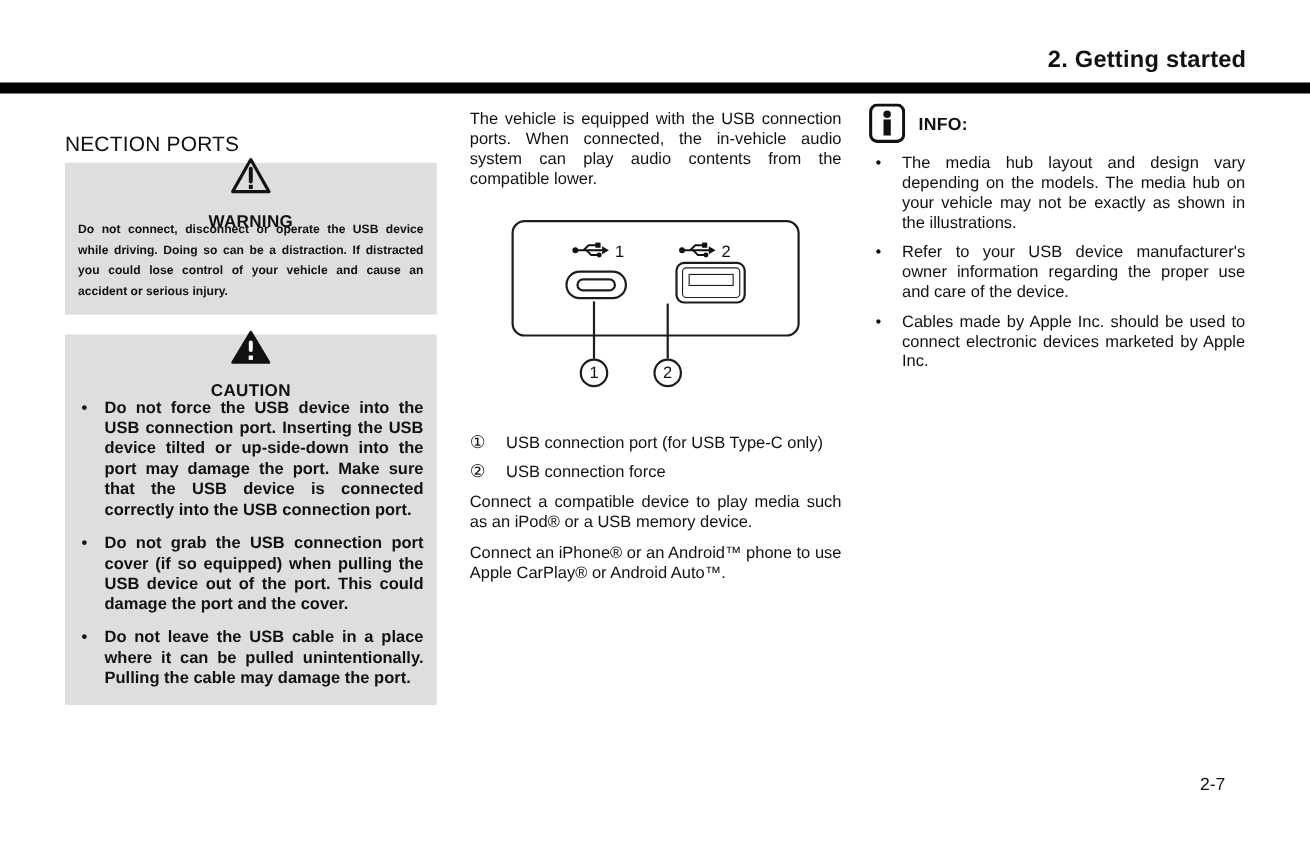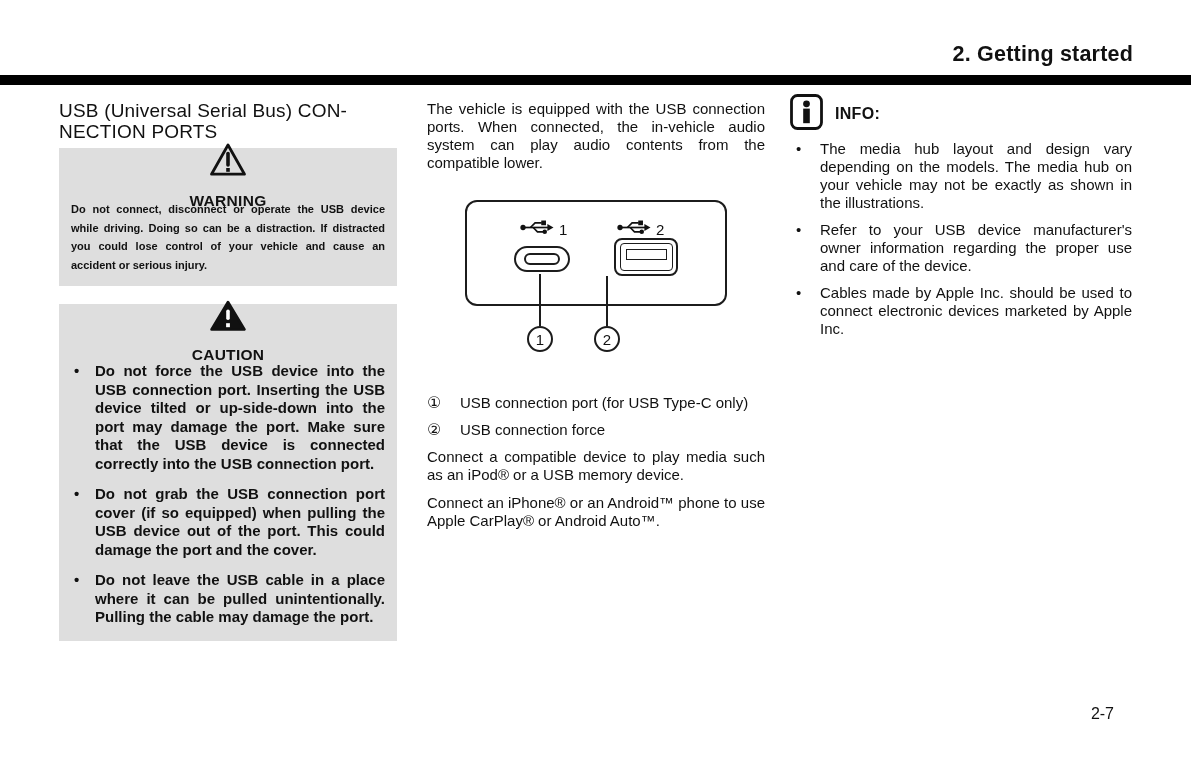--- a/index.html
+++ b/index.html
@@ -154,21 +154,21 @@
 </style>
 </head>
 <body>
 
 <div class="page">
 
   <div class="header-title">2. Getting started</div>
   <div class="header-bar"></div>
 
   <div class="col col1">
-    <h1 class="section-title"><span>USB (Universal Serial Bus) CON-</span><br><span>NECTION PORTS</span></h1>
+    <h1 class="section-title"><br><span>NECTION PORTS</span></h1>
 
     <div class="graybox warning">
       <div class="box-head">
         <span class="icon">
           <svg width="40" height="36" viewBox="0 0 40 36">
             <path d="M20 3 L36.5 32.2 H3.5 Z" fill="none" stroke="#111" stroke-width="2.8" stroke-linejoin="round"></path>
             <path d="M20 11.5 L20 23" stroke="#111" stroke-width="3.6" stroke-linecap="round"></path>
             <rect x="18.2" y="26" width="3.6" height="3.8" fill="#111"></rect>
           </svg>
         </span>

